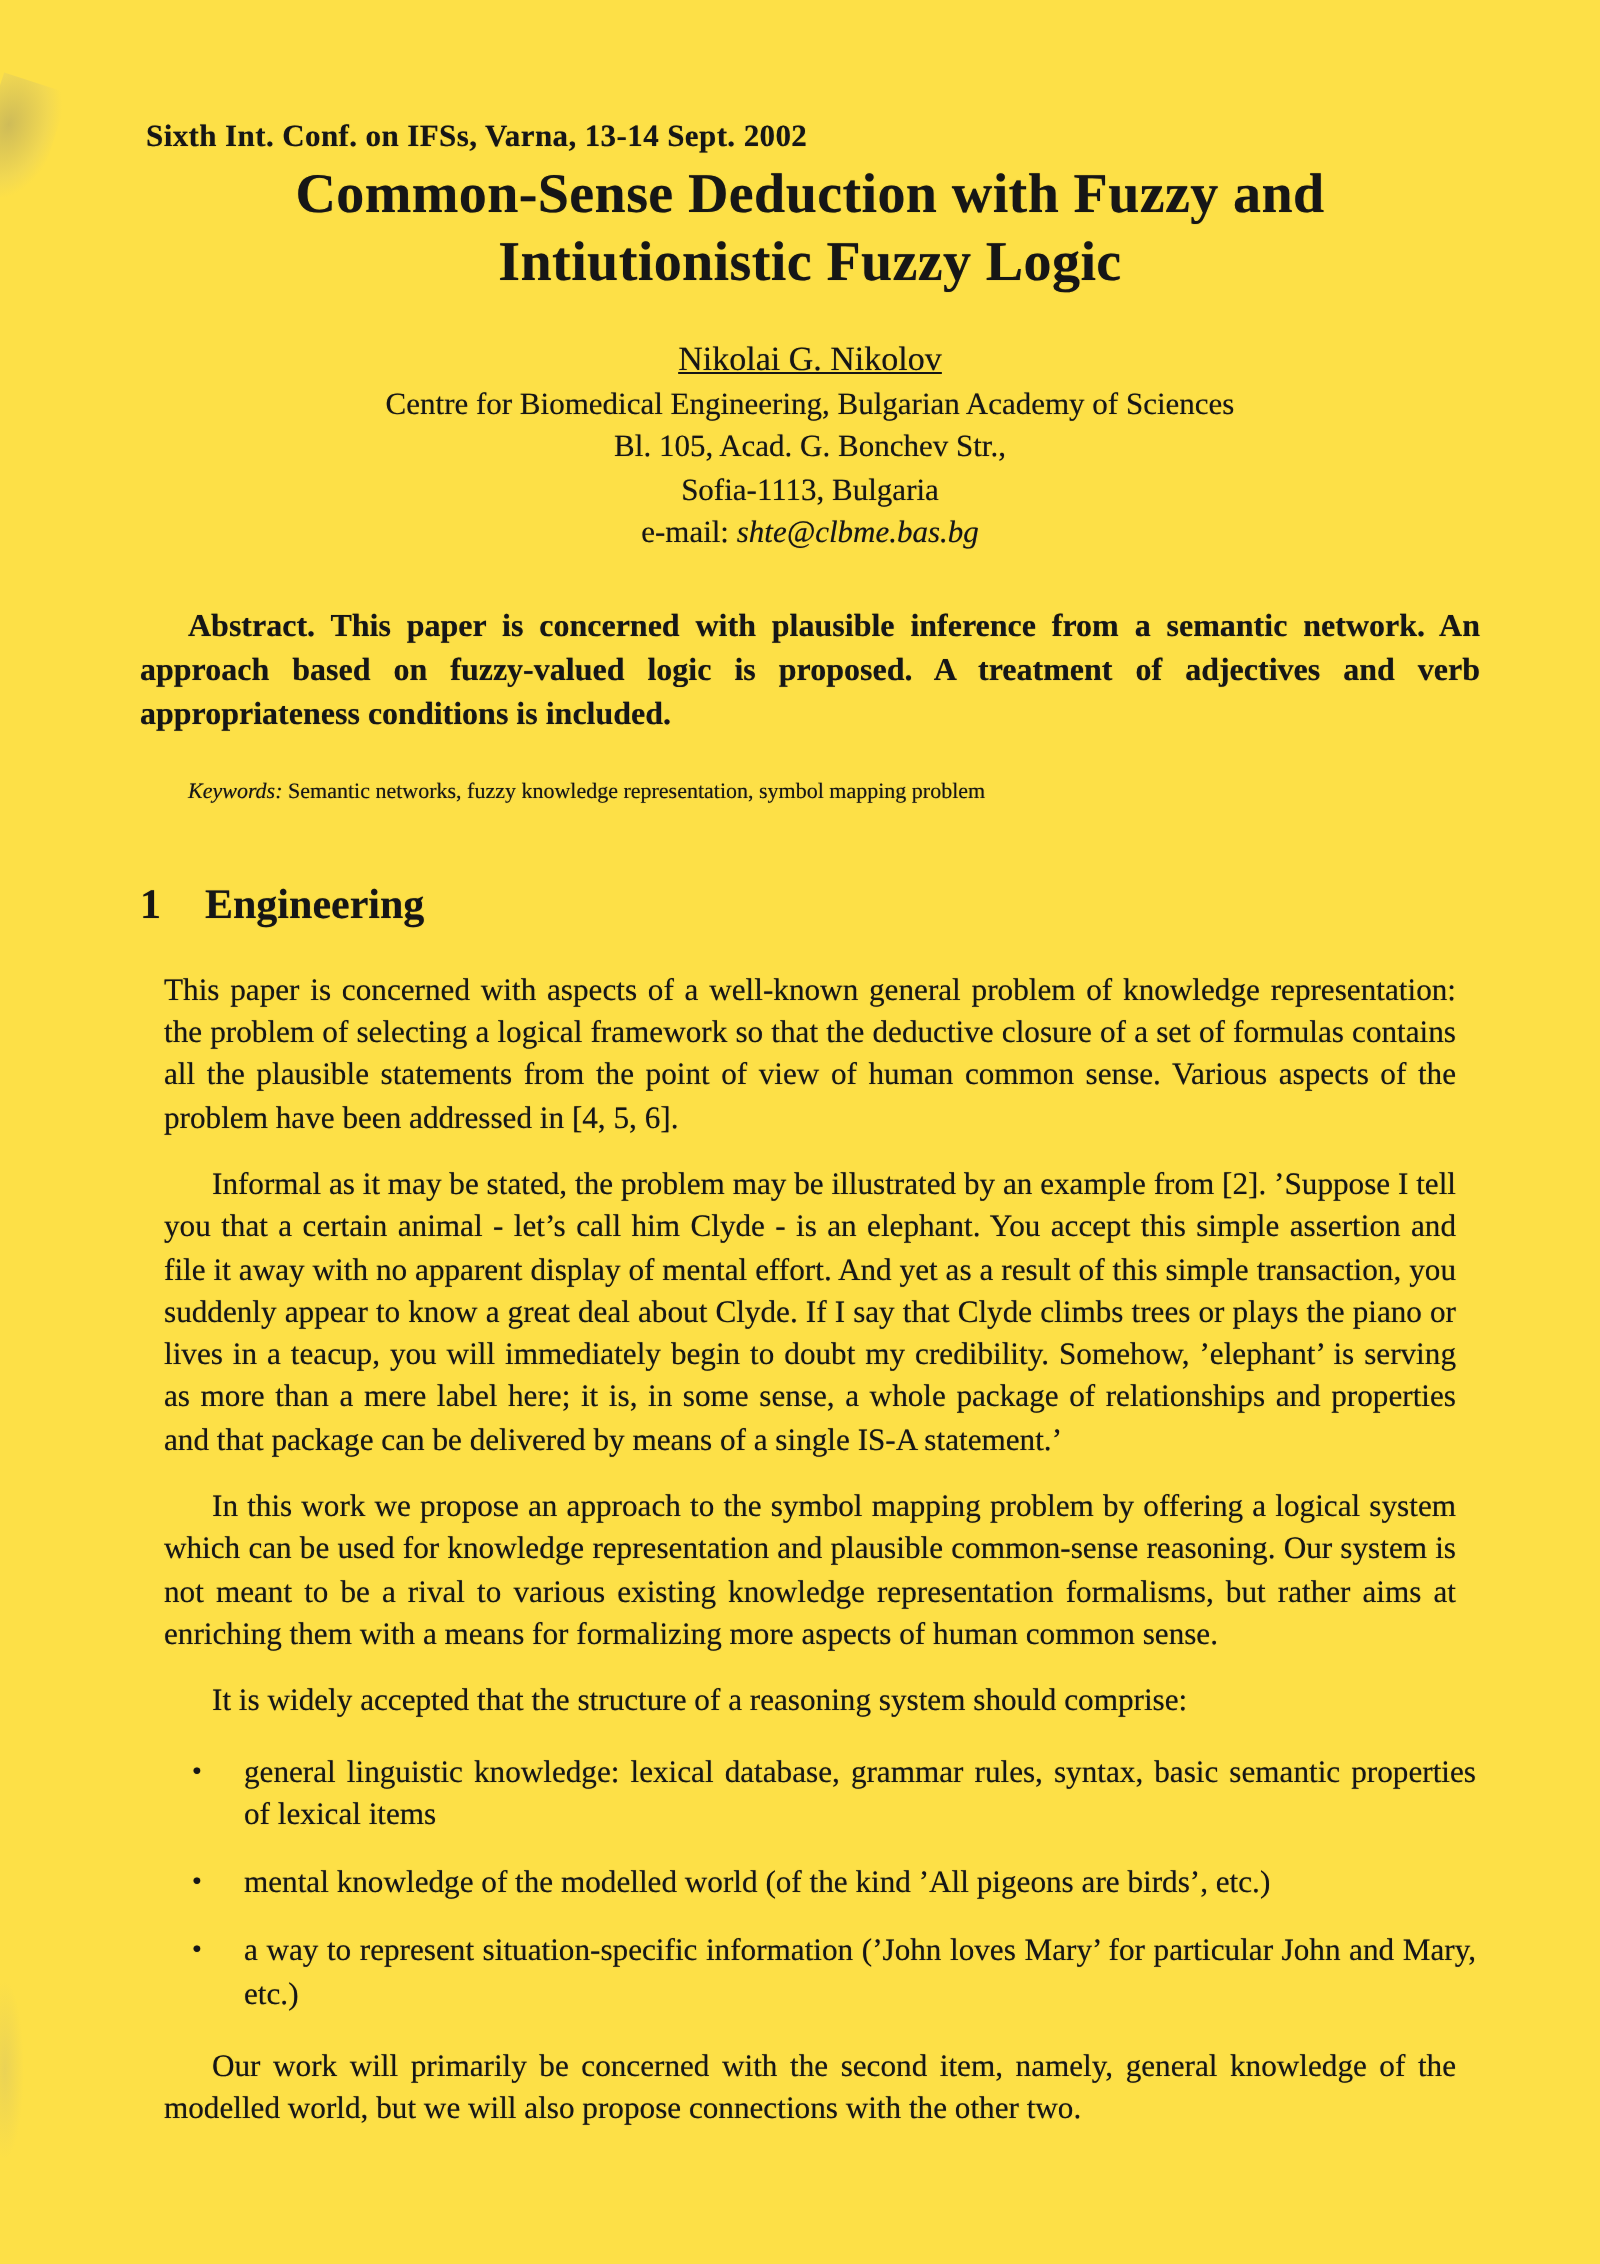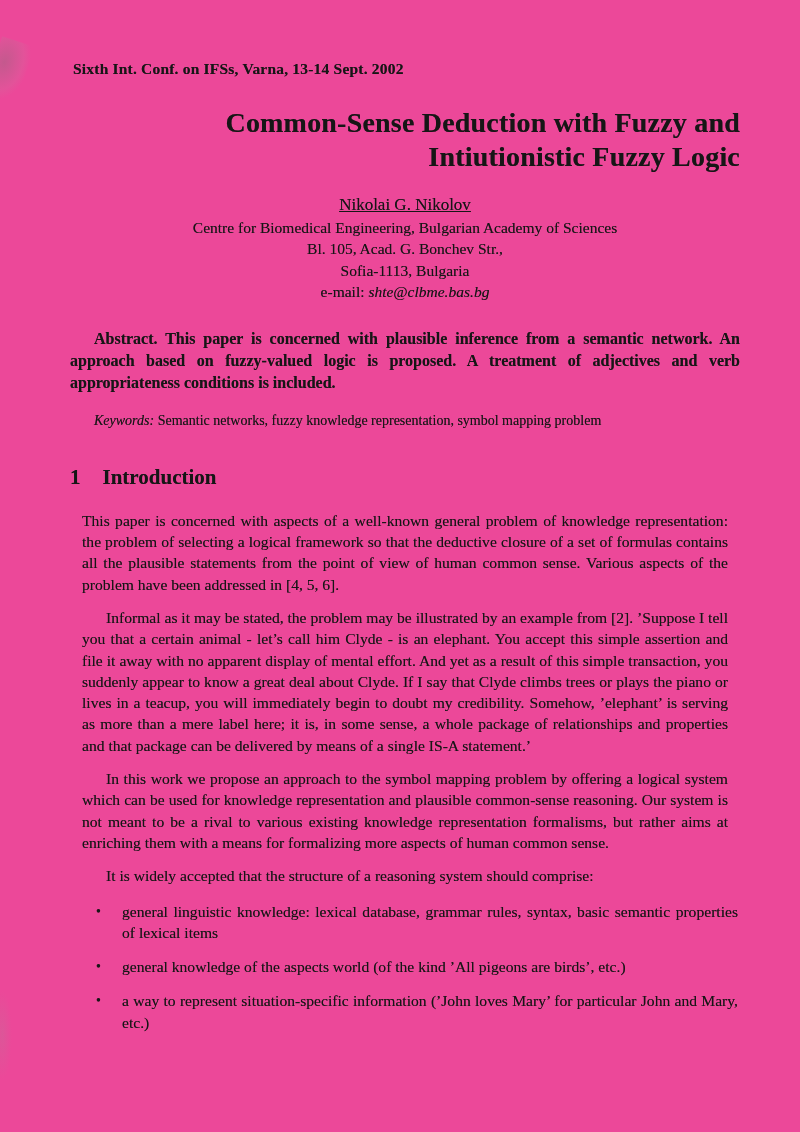--- a/index.html
+++ b/index.html
@@ -14,21 +14,21 @@
     overflow: hidden;
     font-family: "Liberation Serif", "DejaVu Serif", serif;
     color: #161616;
     -webkit-font-smoothing: antialiased;
   }
   .page {
     position: absolute;
     inset: 0;
     padding: 58px 60px 0 70px;
     box-sizing: border-box;
-    background: #ec4899;
+    background: #fde047;
   }
   
   .artifact-tl {
     position: absolute;
     left: -8px; top: 40px;
     width: 34px; height: 60px;
     background: radial-gradient(ellipse at 30% 40%, rgba(120,120,120,0.35), rgba(160,160,160,0.12) 55%, rgba(255,255,255,0) 75%);
     transform: rotate(18deg);
     pointer-events: none;
   }
@@ -43,25 +43,25 @@
     text-shadow: 0 0 0.45px rgba(20,20,20,0.55);
   }
   .header-block {
     font-weight: bold;
     font-size: 15.5px;
     line-height: 21px;
     letter-spacing: 0.2px;
     margin-left: 3px;
   }
   .title {
-    text-align: right;
+    text-align: center;
     font-weight: bold;
     font-size: 28px;
     line-height: 34px;
-    margin-top: 27px;
+    margin-top: 2px;
     letter-spacing: 0.2px;
   }
   .author {
     text-align: center;
     font-size: 17px;
     line-height: 24px;
     margin-top: 5px;
     text-decoration: underline;
   }
   .affil {
@@ -75,21 +75,21 @@
   .abstract {
     margin-top: 25px;
     font-weight: bold;
     font-size: 16px;
     line-height: 22px;
     text-align: justify;
     text-indent: 24px;
   }
   .keywords {
     margin-top: 1px;
-    font-size: 14px;
+    font-size: 11px;
     line-height: 22px;
     text-indent: 24px;
   }
   .keywords .kw-label {
     font-style: italic;
   }
   .section-heading {
     margin-top: 33px;
     font-weight: bold;
     font-size: 21px;
@@ -151,36 +151,37 @@
     <div>Centre for Biomedical Engineering, Bulgarian Academy of Sciences</div>
     <div>Bl. 105, Acad. G. Bonchev Str.,</div>
     <div>Sofia-1113, Bulgaria</div>
     <div class="email-line"><span>e-mail: </span><span class="email-addr">shte@clbme.bas.bg</span></div>
   </div>
 
   <p class="abstract"><span>Abstract.</span><span> This paper is concerned with plausible inference from a semantic network. An approach based on fuzzy-valued logic is proposed. A treatment of adjectives and verb appropriateness conditions is included.</span></p>
 
   <p class="keywords"><span class="kw-label">Keywords:</span><span> Semantic networks, fuzzy knowledge representation, symbol mapping problem</span></p>
 
-  <h2 class="section-heading"><span class="sec-num">1</span><span>Introduction</span></h2>
+  <h2 class="section-heading"><span class="sec-num">1</span><span>Engineering</span></h2>
 
   <p class="body-par first-par">This paper is concerned with aspects of a well-known general problem of knowledge representation: the problem of selecting a logical framework so that the deductive closure of a set of formulas contains all the plausible statements from the point of view of human common sense. Various aspects of the problem have been addressed in [4, 5, 6].</p>
   <p class="body-par indent">Informal as it may be stated, the problem may be illustrated by an example from [2]. ’Suppose I tell you that a certain animal - let’s call him Clyde - is an elephant. You accept this simple assertion and file it away with no apparent display of mental effort. And yet as a result of this simple transaction, you suddenly appear to know a great deal about Clyde. If I say that Clyde climbs trees or plays the piano or lives in a teacup, you will immediately begin to doubt my credibility. Somehow, ’elephant’ is serving as more than a mere label here; it is, in some sense, a whole package of relationships and properties and that package can be delivered by means of a single IS-A statement.’</p>
   <p class="body-par indent">In this work we propose an approach to the symbol mapping problem by offering a logical system which can be used for knowledge representation and plausible common-sense reasoning. Our system is not meant to be a rival to various existing knowledge representation formalisms, but rather aims at enriching them with a means for formalizing more aspects of human common sense.</p>
   <p class="body-par indent">It is widely accepted that the structure of a reasoning system should comprise:</p>
 
   <div class="bullets">
     <div class="bullet-item">
       <span class="dot">•</span>
       <span class="bullet-text">general linguistic knowledge: lexical database, grammar rules, syntax, basic semantic properties of lexical items</span>
     </div>
     <div class="bullet-item">
       <span class="dot">•</span>
-      <span class="bullet-text">general knowledge of the aspects world (of the kind ’All pigeons are birds’, etc.)</span>
+      <span class="bullet-text">mental knowledge of the modelled world (of the kind ’All pigeons are birds’, etc.)</span>
     </div>
     <div class="bullet-item">
       <span class="dot">•</span>
       <span class="bullet-text">a way to represent situation-specific information (’John loves Mary’ for particular John and Mary, etc.)</span>
     </div>
   </div>
 
+  <p class="body-par indent closing-par">Our work will primarily be concerned with the second item, namely, general knowledge of the modelled world, but we will also propose connections with the other two.</p>
 
 </div>
 
 </body></html>

